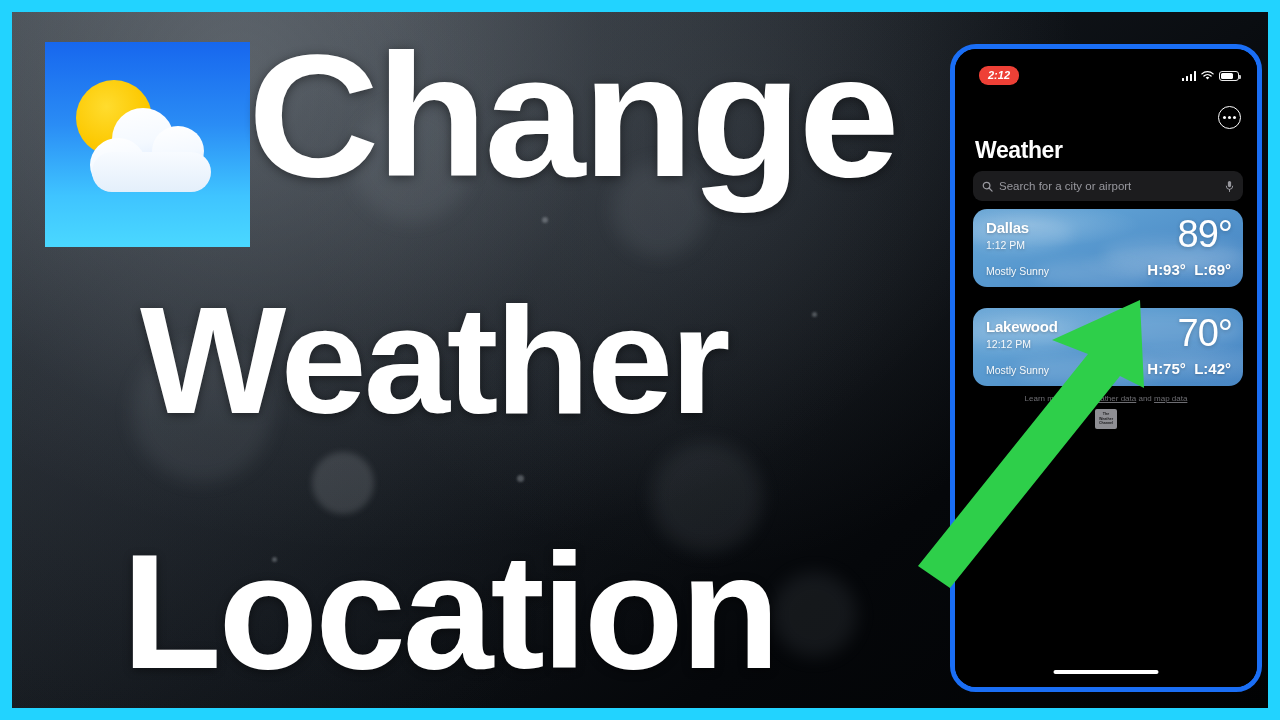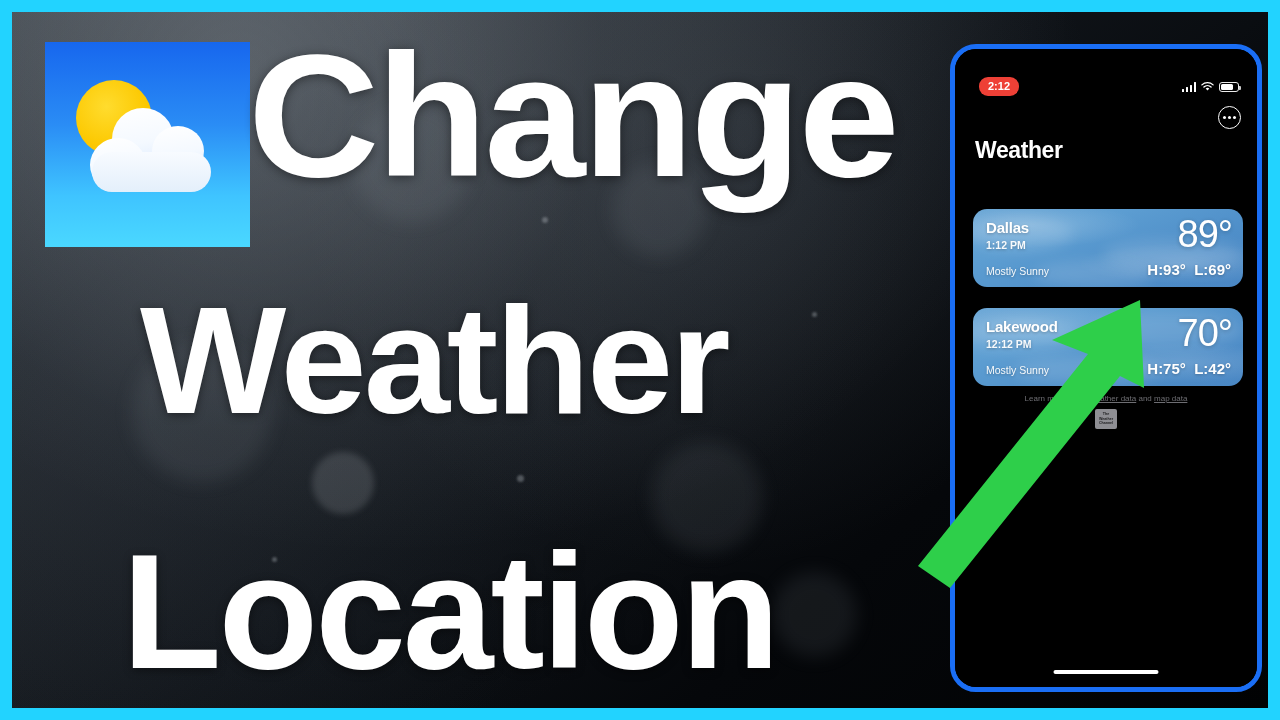--- a/index.html
+++ b/index.html
@@ -81,21 +81,21 @@
     position:absolute; left:938px; top:32px;
     width:312px; height:648px;
     border:5px solid #1a6ef5;
     border-radius:26px;
     background:#000000;
     overflow:hidden;
   }
   #screen { position:absolute; inset:0; background:#000; }
 
   
-  #statusbar { position:absolute; left:0; top:17px; width:100%; height:36px; }
+  #statusbar { position:absolute; left:0; top:6px; width:100%; height:36px;font-style:italic; }
   #time-pill {
     position:absolute; left:24px; top:11px;
     background:#ee4036; color:#fff;
     font-size:11px; font-weight:bold;
     padding:2px 9px; border-radius:9px;
     line-height:1.35;
   }
   #status-right { position:absolute; right:18px; top:16px; display:flex; align-items:center; gap:5px; }
   .sig { display:flex; align-items:flex-end; gap:1.5px; height:10px; }
   .sig i { display:block; width:2.5px; background:#ffffff; border-radius:0.5px; }
@@ -147,21 +147,21 @@
   }
   .card .wisp { position:absolute; border-radius:50%;
     background:rgba(255,255,255,0.13); filter:blur(7px); }
   .card .city {
     position:absolute; left:13px; top:10px;
     color:#fff; font-size:15px; font-weight:bold; letter-spacing:-0.2px;
     text-shadow:0 1px 3px rgba(0,0,0,0.25);
   }
   .card .ctime {
     position:absolute; left:13px; top:30px;
-    color:rgba(255,255,255,0.95); font-size:10.5px; font-weight:bold;
+    color:rgba(255,255,255,0.95); font-size:10.5px; font-weight:normal;
     text-shadow:0 1px 3px rgba(0,0,0,0.25);
   }
   .card .cond {
     position:absolute; left:13px; bottom:10px;
     color:rgba(255,255,255,0.95); font-size:10.5px;
     text-shadow:0 1px 3px rgba(0,0,0,0.25);
   }
   .card .temp {
     position:absolute; right:11px; top:4px;
     color:#fff; font-size:38px; font-weight:300; letter-spacing:-1px;
@@ -255,20 +255,32 @@
         </div>
 
         <div id="more-btn">
           <i></i>
             <i></i>
             <i></i>
         </div>
 
         <div id="wx-title">Weather</div>
 
+        <div id="search">
+          <svg id="search-icon" viewBox="0 0 12 12">
+            <circle cx="5" cy="5" r="3.6" stroke="#98989e" stroke-width="1.4" fill="none"></circle>
+            <line x1="7.7" y1="7.7" x2="11" y2="11" stroke="#98989e" stroke-width="1.4" stroke-linecap="round"></line>
+          </svg>
+          <span id="search-text">Search for a city or airport</span>
+          <svg id="mic-icon" viewBox="0 0 10 14">
+            <rect x="3.2" y="0.8" width="3.6" height="7" rx="1.8" fill="#98989e"></rect>
+            <path d="M1.4 6.6 A3.6 3.6 0 0 0 8.6 6.6" stroke="#98989e" stroke-width="1.1" fill="none" stroke-linecap="round"></path>
+            <line x1="5" y1="10.2" x2="5" y2="12.6" stroke="#98989e" stroke-width="1.1" stroke-linecap="round"></line>
+          </svg>
+        </div>
 
         <div id="cards">
 
           <div class="card">
             <div class="wisp" style="left:-10px; top:8px;  width:110px; height:34px;"></div>
             <div class="wisp" style="left:130px; top:30px; width:140px; height:30px;"></div>
             <div class="wisp" style="left:60px;  top:52px; width:120px; height:26px;"></div>
             <div class="city">Dallas</div>
             <div class="ctime">1:12 PM</div>
             <div class="cond">Mostly Sunny</div>

